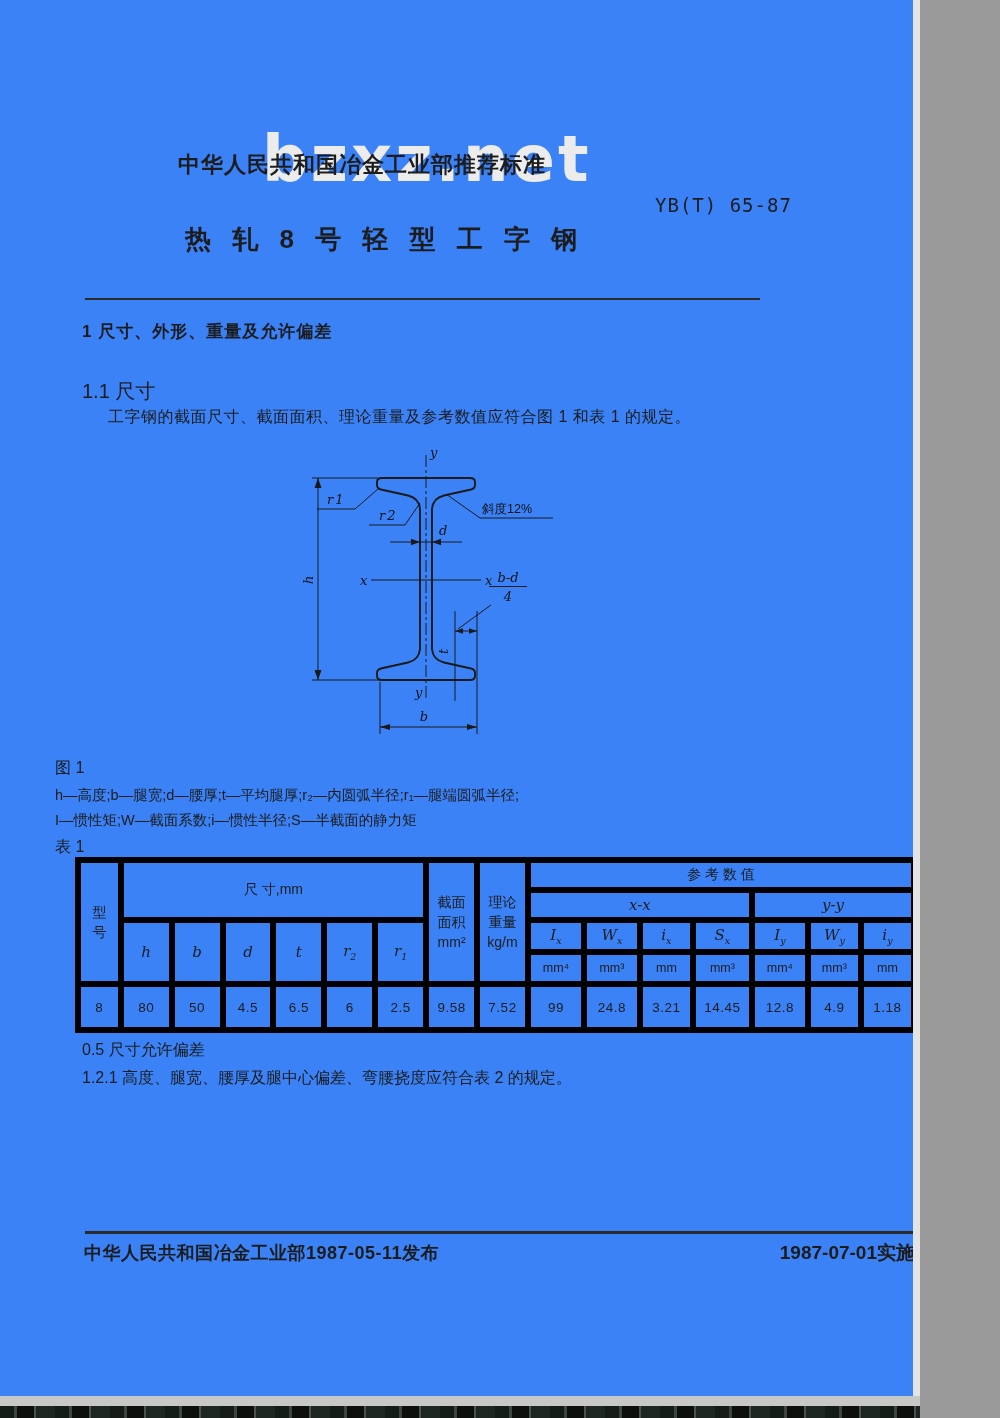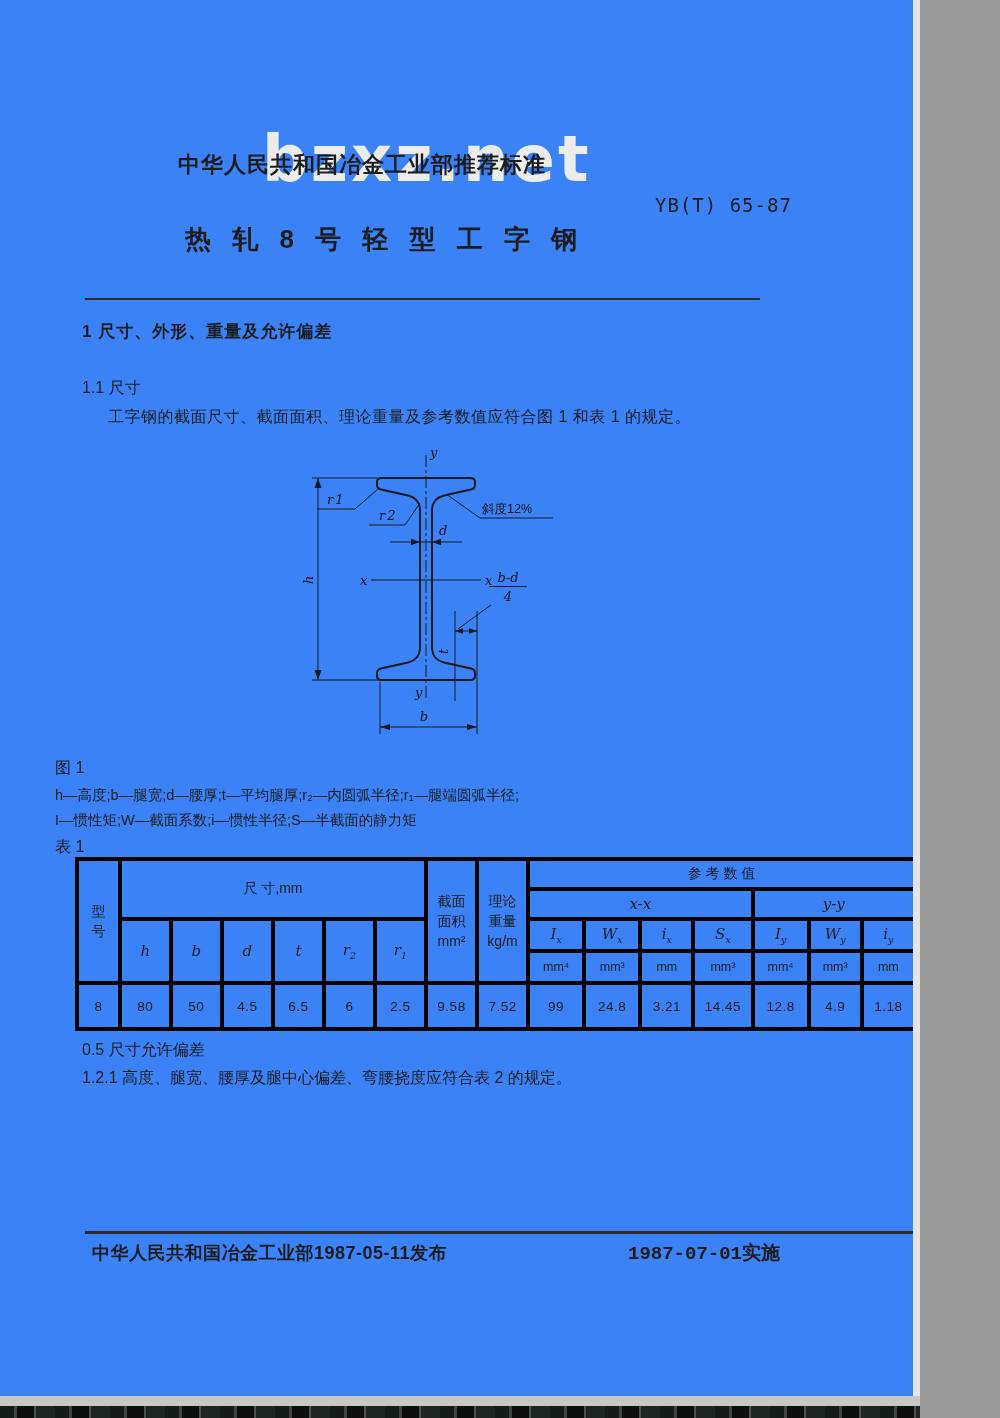--- a/index.html
+++ b/index.html
@@ -6,54 +6,54 @@
   .page{position:relative;width:920px;height:1418px;background:#3b82f6;overflow:hidden;
         font-family:"Liberation Sans","DejaVu Sans",sans-serif;color:#1c1c1c;}
   .abs{position:absolute;}
   .watermark{left:262px;top:122px;font-size:64px;font-weight:bold;color:#ececec;
              letter-spacing:3px;font-family:"DejaVu Sans",sans-serif;user-select:none;}
   .org-line{left:178px;top:150px;font-size:22px;font-weight:bold;letter-spacing:1px;}
   .std-code{left:608px;top:194px;font-size:19px;font-family:"DejaVu Sans Mono","Liberation Mono",monospace;letter-spacing:1px;margin-left:47px;}
   .doc-title{left:185px;top:222px;font-size:26px;font-weight:bold;letter-spacing:7px;}
   .rule{background:#2a2a2a;}
   .h-s1{left:82px;top:320px;font-size:17px;font-weight:bold;letter-spacing:1px;}
-  .h-s11{left:82px;top:378px;font-size:16px;}
+  .h-s11{left:82px;top:378px;font-size:20px;}
   .para{left:108px;top:407px;font-size:16px;letter-spacing:.5px;}
   .h-s12{left:82px;top:1040px;font-size:16px;}
   .h-s121{left:82px;top:1068px;font-size:16px;}
   .figwrap{left:283px;top:443px;}
   .capblock{left:55px;width:720px;text-align:left;}
   .cap-no{top:758px;font-size:16px;}
   .cap-l1{top:786px;font-size:14.5px;}
   .cap-l2{top:811px;font-size:14.5px;}
   .cap-tb{top:837px;font-size:16px;}
   
   table.t1{position:absolute;left:75px;top:857px;width:842px;border-collapse:collapse;
            table-layout:fixed;font-size:14px;}
-  table.t1 td{border:4px solid #000000;text-align:center;vertical-align:middle;padding:0 1px;}
+  table.t1 td{border:6px solid #000000;text-align:center;vertical-align:middle;padding:0 1px;}
   table.t1{border-top:3px solid #2a2a2a;border-bottom:3px solid #2a2a2a;}
   table.t1 .pre{white-space:pre-line;line-height:1.45;}
   table.t1 .sym{font-family:"DejaVu Serif","Liberation Serif",serif;font-style:italic;font-size:15px;margin-top:41px;}
   table.t1 sub{font-size:9.5px;font-style:italic;font-family:"DejaVu Serif",serif;}
   table.t1 tr.r1h{height:30px;} table.t1 tr.r2h{height:30px;}
   table.t1 tr.r3h{height:32px;} table.t1 tr.r4h{height:32px;}
   table.t1 tr.drow{height:46px;}
   table.t1 tr.drow td{border-top:2.5px solid #2a2a2a;font-size:13.5px;letter-spacing:.5px;}
   table.t1 .unit{font-size:12.5px;}
   
   svg .beam{fill:none;stroke:#1a1a1a;stroke-width:1.9;}
   svg .dl{stroke:#1a1a1a;stroke-width:1;fill:none;}
   svg .cl{stroke:#1a1a1a;stroke-width:1;stroke-dasharray:12 3 3 3;fill:none;}
   svg .ar{fill:#1a1a1a;stroke:none;}
   svg text{font-family:"DejaVu Serif","Liberation Serif",serif;font-style:italic;font-size:13px;fill:#111;}
   svg text.cjk{font-family:"Liberation Sans",sans-serif;font-style:normal;font-size:12.5px;}
   
   .f-rule{left:85px;top:1231px;width:830px;height:2.5px;}
-  .f-left{left:92px;top:1241px;font-size:18px;font-weight:bold;letter-spacing:.5px;}
-  .f-right{left:628px;top:1240px;width:300px;font-size:19px;font-weight:bold;font-family:Liberation Mono, monospace;}
+  .f-left{left:84px;top:1241px;font-size:18px;font-weight:bold;letter-spacing:.5px;}
+  .f-right{left:615px;top:1240px;width:300px;text-align:right;font-size:19px;font-weight:bold;}
   .edge-r{right:0;top:0;width:7px;height:1397px;background:#e4e4e4;}
   .strip-gray{left:0;top:1396px;width:1000px;height:10px;background:#c8c8c6;}
   .strip-dark{left:0;top:1406px;width:1000px;height:12px;
     background:
       repeating-linear-gradient(90deg,#151c18 0 14px,#3c463f 14px 17px,#0c0f0c 17px 34px,#4a544c 34px 36px,#1d2620 36px 55px),
       #141a16;}
 </style>
 </head>
 <body>
 

